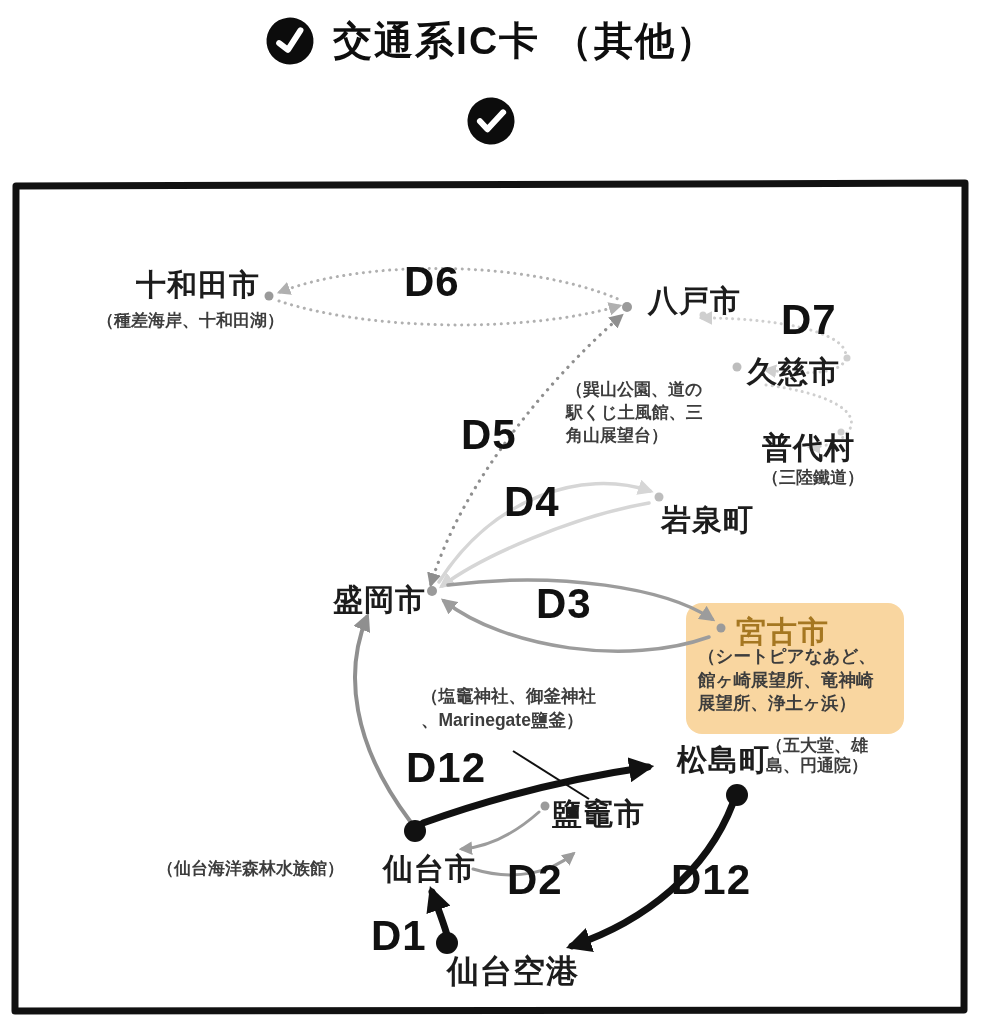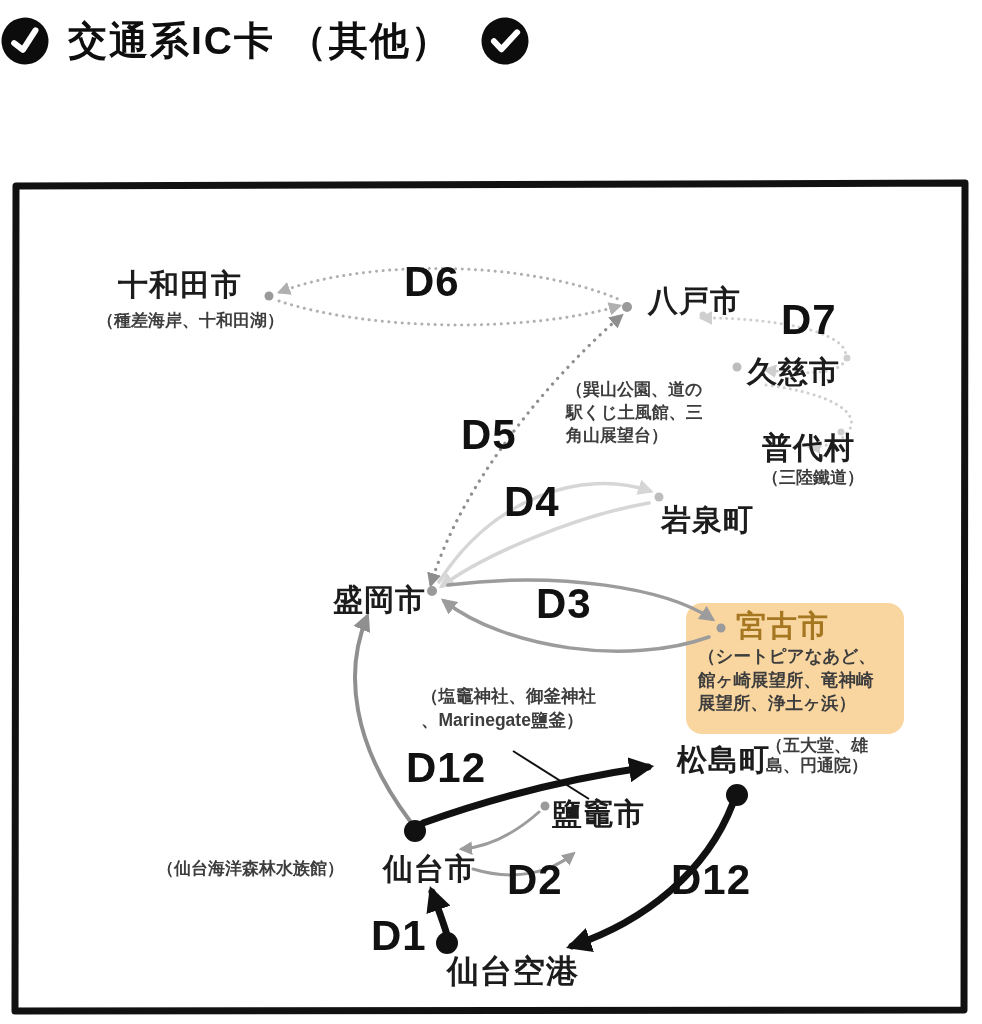--- a/index.html
+++ b/index.html
@@ -2,38 +2,38 @@
 <html style="--ink: #111111; --city-text: #1c1c1c; --note-text: #3d3d3d; --miyako-text: #a57721; --highlight: #f9d6a0; --route-gray: #8f8f8f; --route-midgray: #9c9c9c; --route-lightgray: #d6d6d6; --route-dotted: #b0b0b0; --route-faint: #cfcfcf; --node-dot-gray: #9a9a9a; --node-dot-light: #bdbdbd;"><head>
 <meta charset="utf-8">
 <style>
   * { margin:0; padding:0; box-sizing:border-box; }
   html, body { width:982px; height:1024px; background:#ffffff; }
   .page { position:relative; width:982px; height:1024px; overflow:hidden; background:#fff;
           font-family:"Liberation Sans", sans-serif; }
 
   
   .hdr { position:absolute; top:14px; left:0; width:100%;
-         display:flex; flex-direction:row; align-items:center; gap:28px; }
+         display:flex; flex-direction:column; align-items:center; gap:28px; }
   .hdr-row { display:flex; align-items:center; gap:18px; }
   .check { width:50px; height:50px; transform:rotate(-6deg); flex:0 0 auto; }
   .check.alt { transform:rotate(4deg); }
   .hdr-text { font-size:39px; font-weight:700; color:#0e0e0e; letter-spacing:2px; white-space:nowrap; }
 
   
   .canvas { position:absolute; inset:0; }
   .hl { position:absolute; left:686px; top:603px; width:218px; height:131px;
         background:var(--highlight); border-radius:16px; }
   .wires { position:absolute; inset:0; width:982px; height:1024px; }
 
   
   .lbl { position:absolute; white-space:pre-line; }
   .city  { font-size:30px; font-weight:700; color:var(--city-text); letter-spacing:1px; line-height:1.1; }
   .note  { font-size:17px; font-weight:600; color:var(--note-text); line-height:23px; }
   .route { font-size:42px; font-weight:700; color:var(--ink); letter-spacing:1px; line-height:1; }
-  .miyako { color:var(--miyako-text); }
+  .miyako { color:var(--miyako-text);margin-top:6px; }
   .center { text-align:center; }
 
   
   .s-ink   { stroke:var(--ink); }
   .s-gray  { stroke:var(--route-gray); }
   .s-mid   { stroke:var(--route-midgray); }
   .s-light { stroke:var(--route-lightgray); }
   .s-dot   { stroke:var(--route-dotted); }
   .s-faint { stroke:var(--route-faint); }
   .f-ink   { fill:var(--ink); }
@@ -129,21 +129,21 @@
       <circle cx="841" cy="432" r="3.5" class="f-faint"></circle>
       <circle cx="659" cy="497" r="4.5" class="f-nodelight"></circle>
       <circle cx="432" cy="591" r="5" class="f-nodegray"></circle>
       <circle cx="721" cy="628" r="4.5" class="f-nodegray"></circle>
       <circle cx="545" cy="806" r="4.5" class="f-nodegray"></circle>
       <circle cx="415" cy="831" r="11" class="f-ink"></circle>
       <circle cx="737" cy="795" r="11" class="f-ink"></circle>
       <circle cx="447" cy="943" r="11" class="f-ink"></circle>
     </svg>
 
-    <span class="lbl city" style="left:118px; top:268px">十和田市</span>
+    <span class="lbl city" style="left:136px; top:268px">十和田市</span>
     <span class="lbl city" style="left:648px; top:284px">八戸市</span>
     <span class="lbl city" style="left:747px; top:355px">久慈市</span>
     <span class="lbl city" style="left:762px; top:431px">普代村</span>
     <span class="lbl city" style="left:661px; top:503px">岩泉町</span>
     <span class="lbl city" style="left:333px; top:583px">盛岡市</span>
     <span class="lbl city miyako" style="left:736px; top:609px">宮古市</span>
     <span class="lbl city" style="left:552px; top:797px">鹽竈市</span>
     <span class="lbl city" style="left:677px; top:743px">松島町</span>
     <span class="lbl city" style="left:383px; top:852px">仙台市</span>
     <span class="lbl city" style="left:447px; top:954px; font-size:32px">仙台空港</span>

